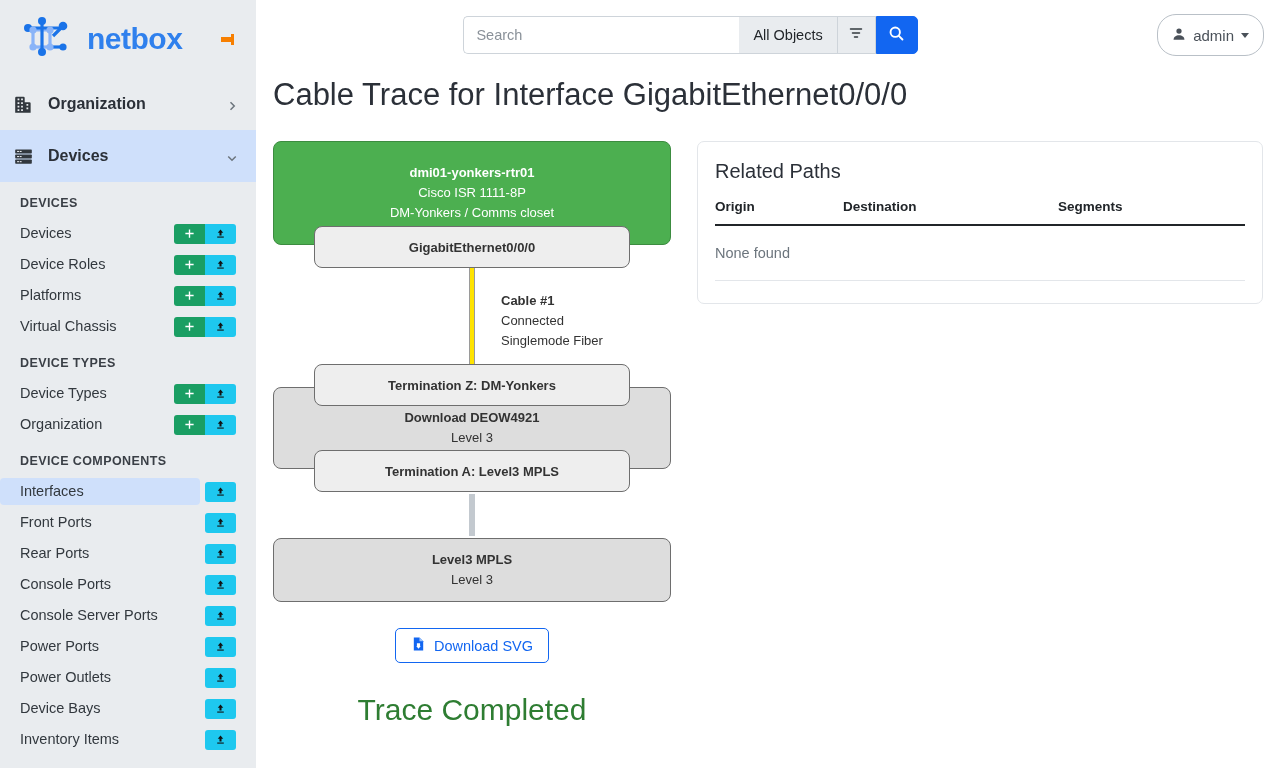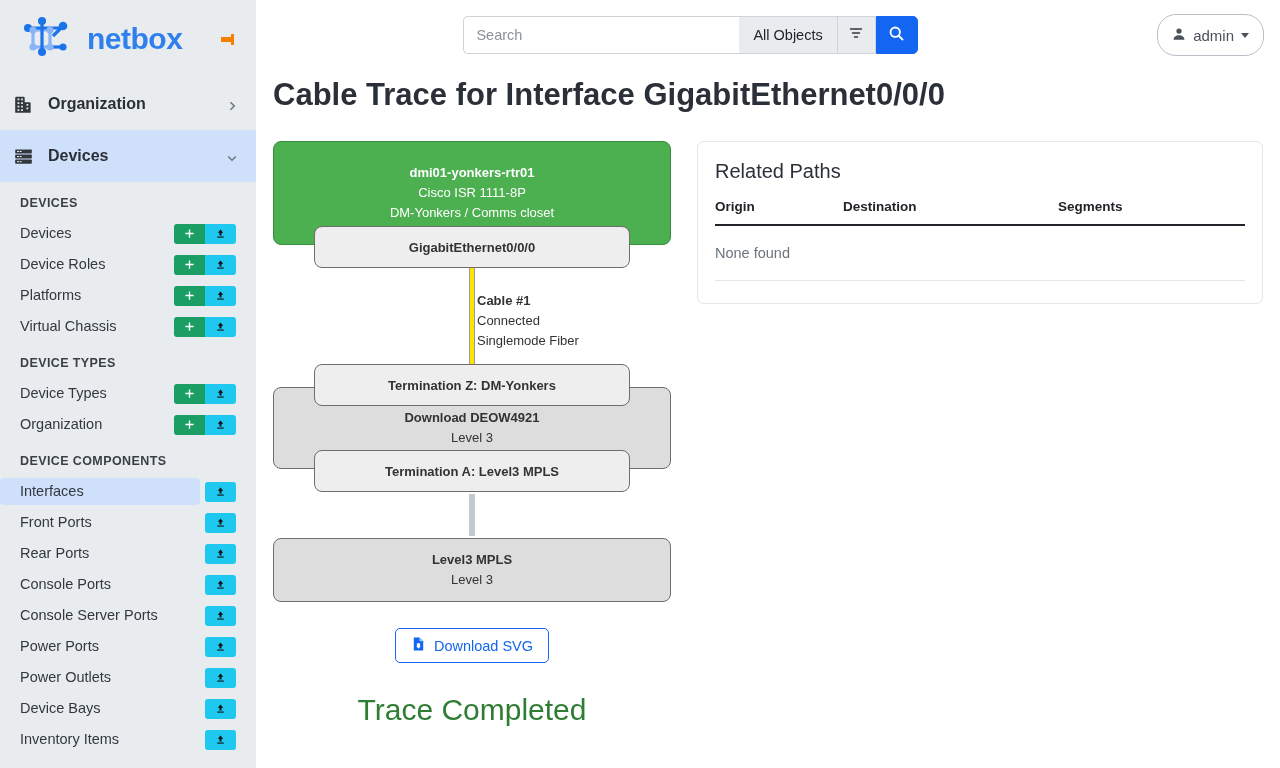--- a/index.html
+++ b/index.html
@@ -114,21 +114,21 @@
   .user-btn {
     display: flex; align-items: center; gap: 7px;
     height: 42px; padding: 0 14px;
     border: 1px solid #b9c0c7; border-radius: 19px;
     font-size: 15px; color: #4a5159; cursor: pointer; background: #fff;
   }
   .caret { width: 0; height: 0; border-left: 4.5px solid transparent;
     border-right: 4.5px solid transparent; border-top: 5.5px solid #4a5159; }
 
   .page-title {
-    font-size: 31px; font-weight: 700; color: #2b3038;
+    font-size: 31px; font-weight: 400; color: #2b3038;
     padding: 6px 0 0 17px; line-height: 1.2;
   }
 
   .content { display: flex; padding: 0 20px 0 17px; margin-top: 28px; gap: 26px; }
 
   
   .trace { width: 398px; flex: 0 0 398px; position: relative; }
   .node {
     border: 1px solid #6e6e6e; border-radius: 8px;
     display: flex; flex-direction: column; align-items: center;
@@ -163,21 +163,21 @@
 
   .stack-dev { position: relative; }
   .stack-dev .node-term { margin-top: -19px; }
 
   .cable-seg { position: relative; height: 96px; }
   .cable-line {
     position: absolute; left: 196px; top: 0; width: 6px; height: 96px;
     background: #ffe300; border-left: 1px solid #9a9a9a; border-right: 1px solid #9a9a9a;
   }
   .cable-label {
-    position: absolute; left: 204px; top: 23px;
+    position: absolute; left: 228px; top: 23px;
     font-size: 13px; color: #333; text-align: left;
   }
   .cable-label .cl1 { font-weight: 700; line-height: 20px; }
   .cable-label .cl2, .cable-label .cl3 { line-height: 20px; }
 
   .circuit-stack { position: relative; margin-top: 0; }
   .circuit-stack .term-top { margin-bottom: -19px; }
   .circuit-stack .term-bot { margin-top: -19px; }
 
   .dot-seg { height: 46px; position: relative; }

